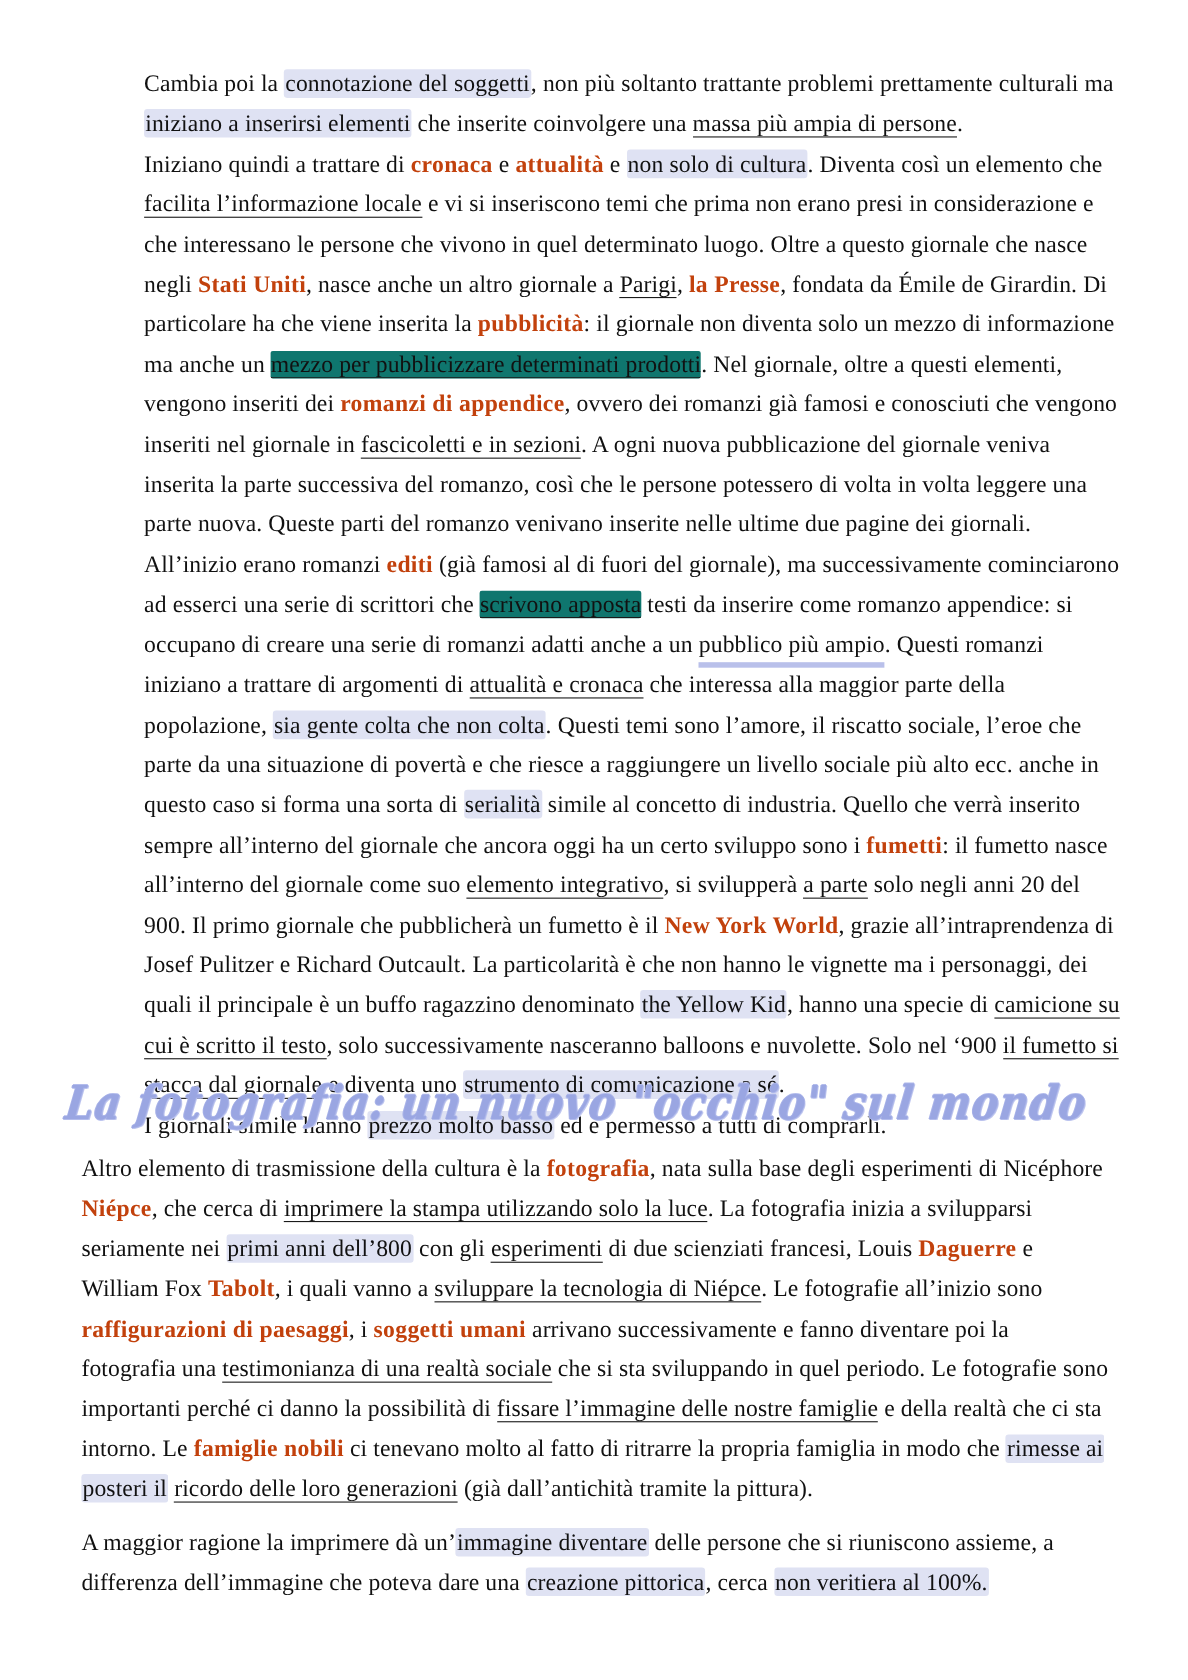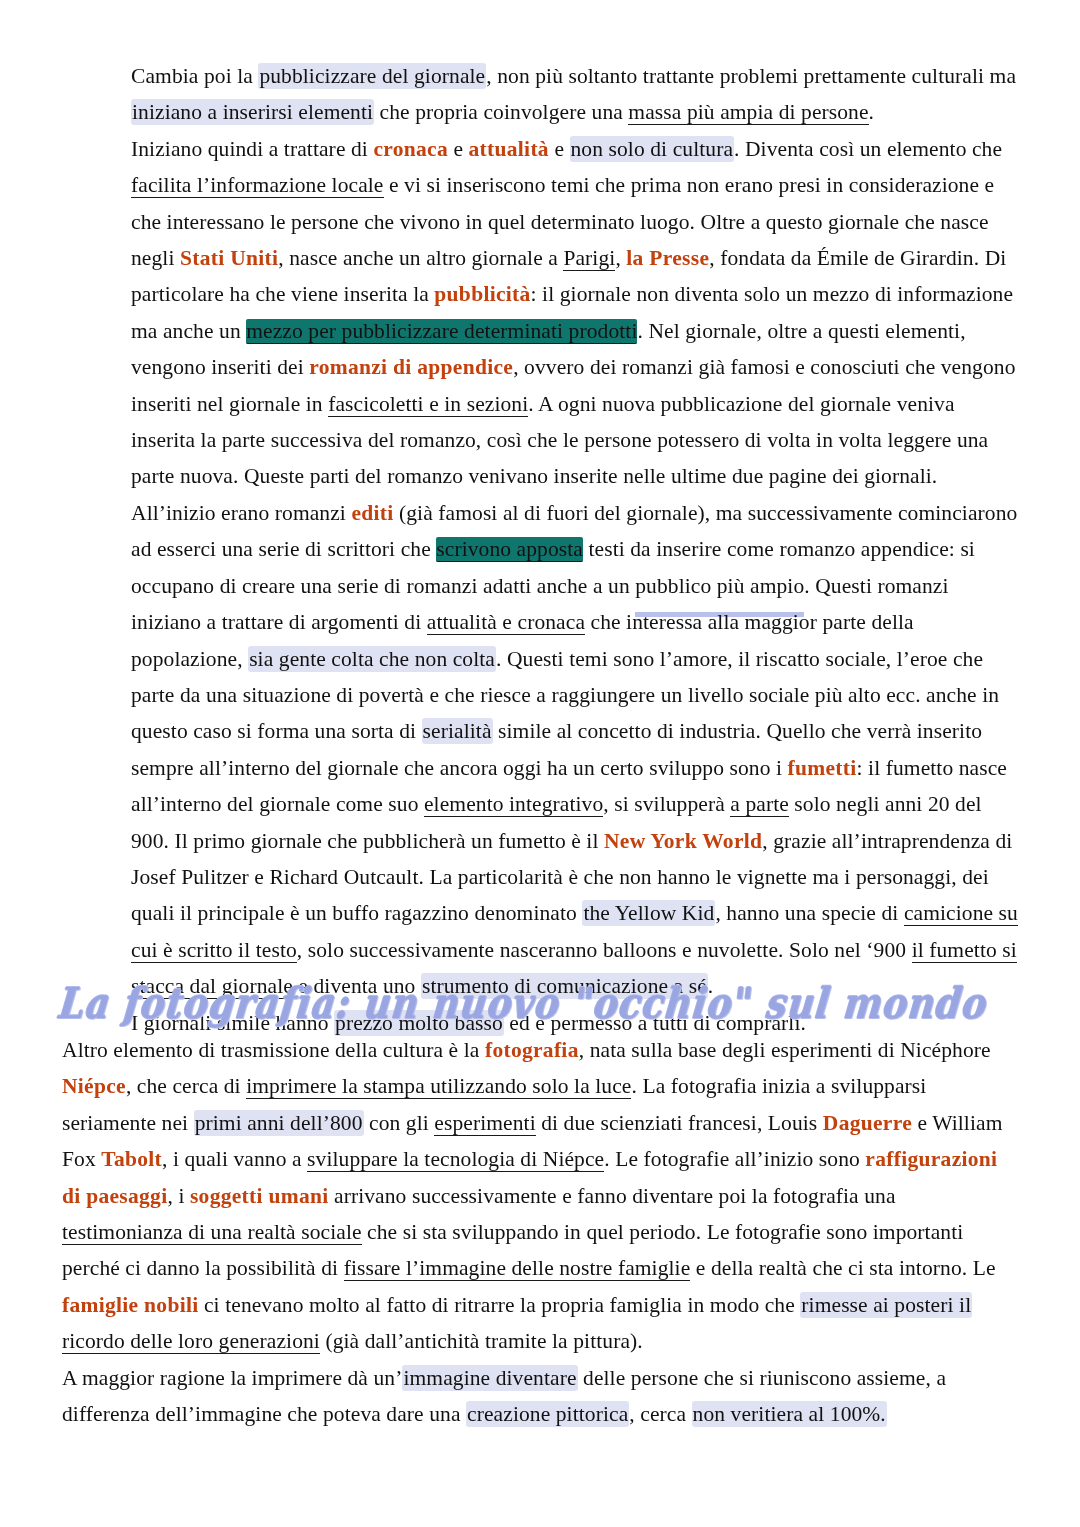--- a/index.html
+++ b/index.html
@@ -62,21 +62,21 @@
   }
 
   
   .sec-photo {
     position: absolute;
     left: 62px;
     top: 1032px;
     width: 958px;
   }
   .sec-photo p {
-    margin: 0;
+    margin: 12px;
     font-size: 21.5px;
     line-height: 36.4px;
     text-align: left;
     letter-spacing: 0.1px;
   }
 
   
   .hl {                       
     background-color: #dfe2f3;
     border-radius: 3px;
@@ -90,36 +90,36 @@
   }
   .hlul {                     
     background-color: #0f766e;
     border-bottom: 1.6px solid #1a1a1a;
     border-radius: 2px;
     box-decoration-break: clone;
     -webkit-box-decoration-break: clone;
   }
   .blul {                     
     border-bottom: 5px solid #b9c0ea;
-    padding-bottom: 14px;
+    padding-bottom: 4px;
   }
   .kw {                       
     color: #c2410c;
     font-weight: bold;
     letter-spacing: 0.3px;
   }
 </style>
 </head>
 <body>
 
 <div class="page">
 
   <div class="sec-news">
 
-    <p><span>Cambia poi la </span><span class="hl">pubblicizzare del giornale</span><span>, non più soltanto trattante problemi prettamente culturali ma </span><span class="hl">iniziano a inserirsi elementi</span><span> che propria coinvolgere una </span><span class="ul">massa più ampia di persone</span><span>.</span></p>
+    <p><span>Cambia poi la </span><span class="hl">connotazione del soggetti</span><span>, non più soltanto trattante problemi prettamente culturali ma </span><span class="hl">iniziano a inserirsi elementi</span><span> che inserite coinvolgere una </span><span class="ul">massa più ampia di persone</span><span>.</span></p>
 
     <p><span>Iniziano quindi a trattare di </span><span class="kw">cronaca</span><span> e </span><span class="kw">attualità</span><span> e </span><span class="hl">non solo di cultura</span><span>. Diventa così un elemento che </span><span class="ul">facilita l’informazione locale</span><span> e vi si inseriscono temi che prima non erano presi in considerazione e che interessano le persone che vivono in quel determinato luogo. Oltre a questo giornale che nasce negli </span><span class="kw">Stati Uniti</span><span>, nasce anche un altro giornale a </span><span class="ul">Parigi</span><span>, </span><span class="kw">la Presse</span><span>, fondata da Émile de Girardin. Di particolare ha che viene inserita la </span><span class="kw">pubblicità</span><span>: il giornale non diventa solo un mezzo di informazione ma anche un </span><span class="hlul">mezzo per pubblicizzare determinati prodotti</span><span>. Nel giornale, oltre a questi elementi, vengono inseriti dei </span><span class="kw">romanzi di appendice</span><span>, ovvero dei romanzi già famosi e conosciuti che vengono inseriti nel giornale in </span><span class="ul">fascicoletti e in sezioni</span><span>. A ogni nuova pubblicazione del giornale veniva inserita la parte successiva del romanzo, così che le persone potessero di volta in volta leggere una parte nuova. Queste parti del romanzo venivano inserite nelle ultime due pagine dei giornali.</span></p>
 
     <p><span>All’inizio erano romanzi </span><span class="kw">editi</span><span> (già famosi al di fuori del giornale), ma successivamente cominciarono ad esserci una serie di scrittori che </span><span class="hlul">scrivono apposta</span><span> testi da inserire come romanzo appendice: si occupano di creare una serie di romanzi adatti anche a un </span><span class="blul">pubblico più ampio</span><span>. Questi romanzi iniziano a trattare di argomenti di </span><span class="ul">attualità e cronaca</span><span> che interessa alla maggior parte della popolazione, </span><span class="hl">sia gente colta che non colta</span><span>. Questi temi sono l’amore, il riscatto sociale, l’eroe che parte da una situazione di povertà e che riesce a raggiungere un livello sociale più alto ecc. anche in questo caso si forma una sorta di </span><span class="hl">serialità</span><span> simile al concetto di industria. Quello che verrà inserito sempre all’interno del giornale che ancora oggi ha un certo sviluppo sono i </span><span class="kw">fumetti</span><span>: il fumetto nasce all’interno del giornale come suo </span><span class="ul">elemento integrativo</span><span>, si svilupperà </span><span class="ul">a parte</span><span> solo negli anni 20 del 900. Il primo giornale che pubblicherà un fumetto è il </span><span class="kw">New York World</span><span>, grazie all’intraprendenza di Josef Pulitzer e Richard Outcault. La particolarità è che non hanno le vignette ma i personaggi, dei quali il principale è un buffo ragazzino denominato </span><span class="hl">the Yellow Kid</span><span>, hanno una specie di </span><span class="ul">camicione su cui è scritto il testo</span><span>, solo successivamente nasceranno balloons e nuvolette. Solo nel ‘900 </span><span class="ul">il fumetto si stacca dal giornale</span><span> e diventa uno </span><span class="hl">strumento di comunicazione a sé</span><span>.</span></p>
 
     <p><span>I giornali simile hanno </span><span class="hl">prezzo molto basso</span><span> ed è permesso a tutti di comprarli.</span></p>
 
   </div>
 
   <div class="script-heading">La fotografia: un nuovo "occhio" sul mondo</div>

